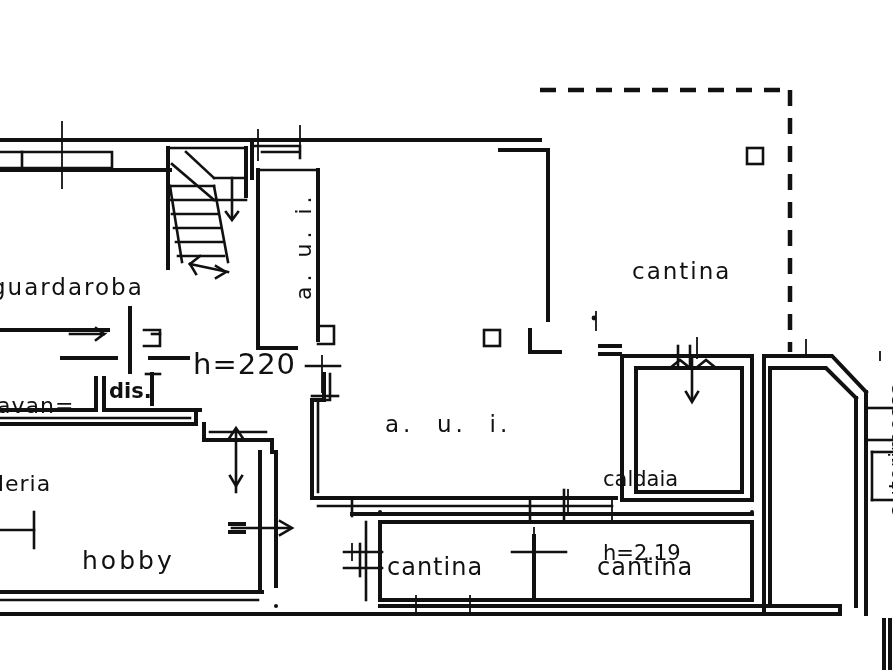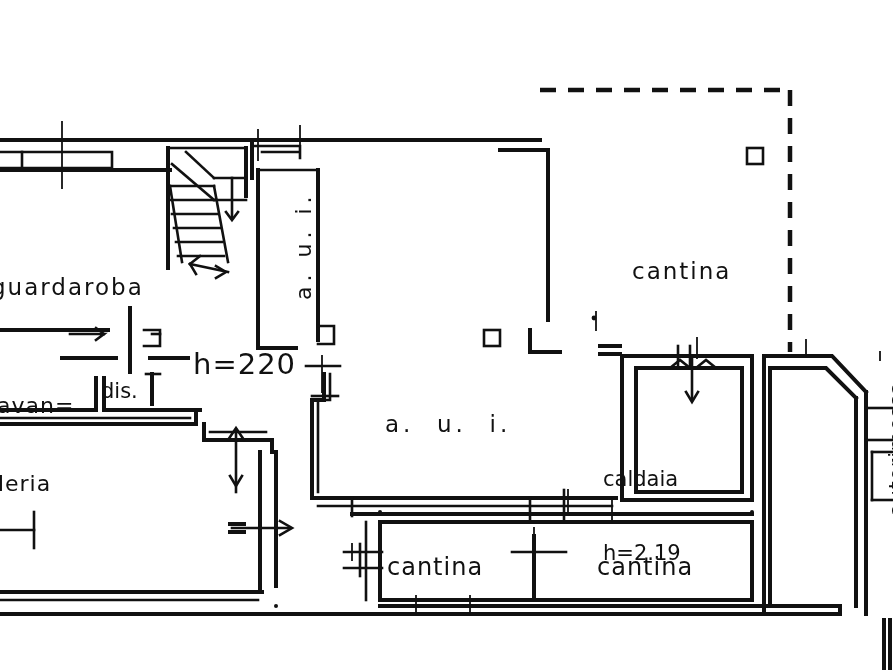--- a/index.html
+++ b/index.html
@@ -61,24 +61,24 @@
     left: -9px; top: 274px;
     font-size: 23px;
     letter-spacing: 2px;
   }
   .lbl-lavanderia {
     left: -10px; top: 341px;
     font-size: 22px;
     letter-spacing: 1px;
   }
   .lbl-dis {
-    left: 101px; top: 379px;
+    left: 109px; top: 379px;
     font-size: 21px;
     letter-spacing: 0px;
-    font-weight: 400;
+    font-weight: 700;
   }
   .lbl-h220 {
     left: 193px; top: 347px;
     font-size: 29px;
     letter-spacing: 1px;
   }
   .lbl-hobby {
     left: 82px; top: 487px;
     font-size: 25px;
     letter-spacing: 3px;
@@ -369,20 +369,21 @@
   <div class="room-label lbl-lavanderia">
     <span class="sub">lavan=</span>
     <span class="sub">deria</span>
   </div>
 
   <div class="room-label lbl-dis">dis.</div>
 
   <div class="room-label lbl-h220">h=220</div>
 
   <div class="room-label lbl-hobby">
+    <span class="sub">hobby</span>
     
   </div>
 
   <div class="room-label lbl-caldaia">
     <span class="sub">caldaia</span>
     <span class="sub">h=2.19</span>
   </div>
 
   <div class="room-label lbl-cantina-1">cantina</div>
 

